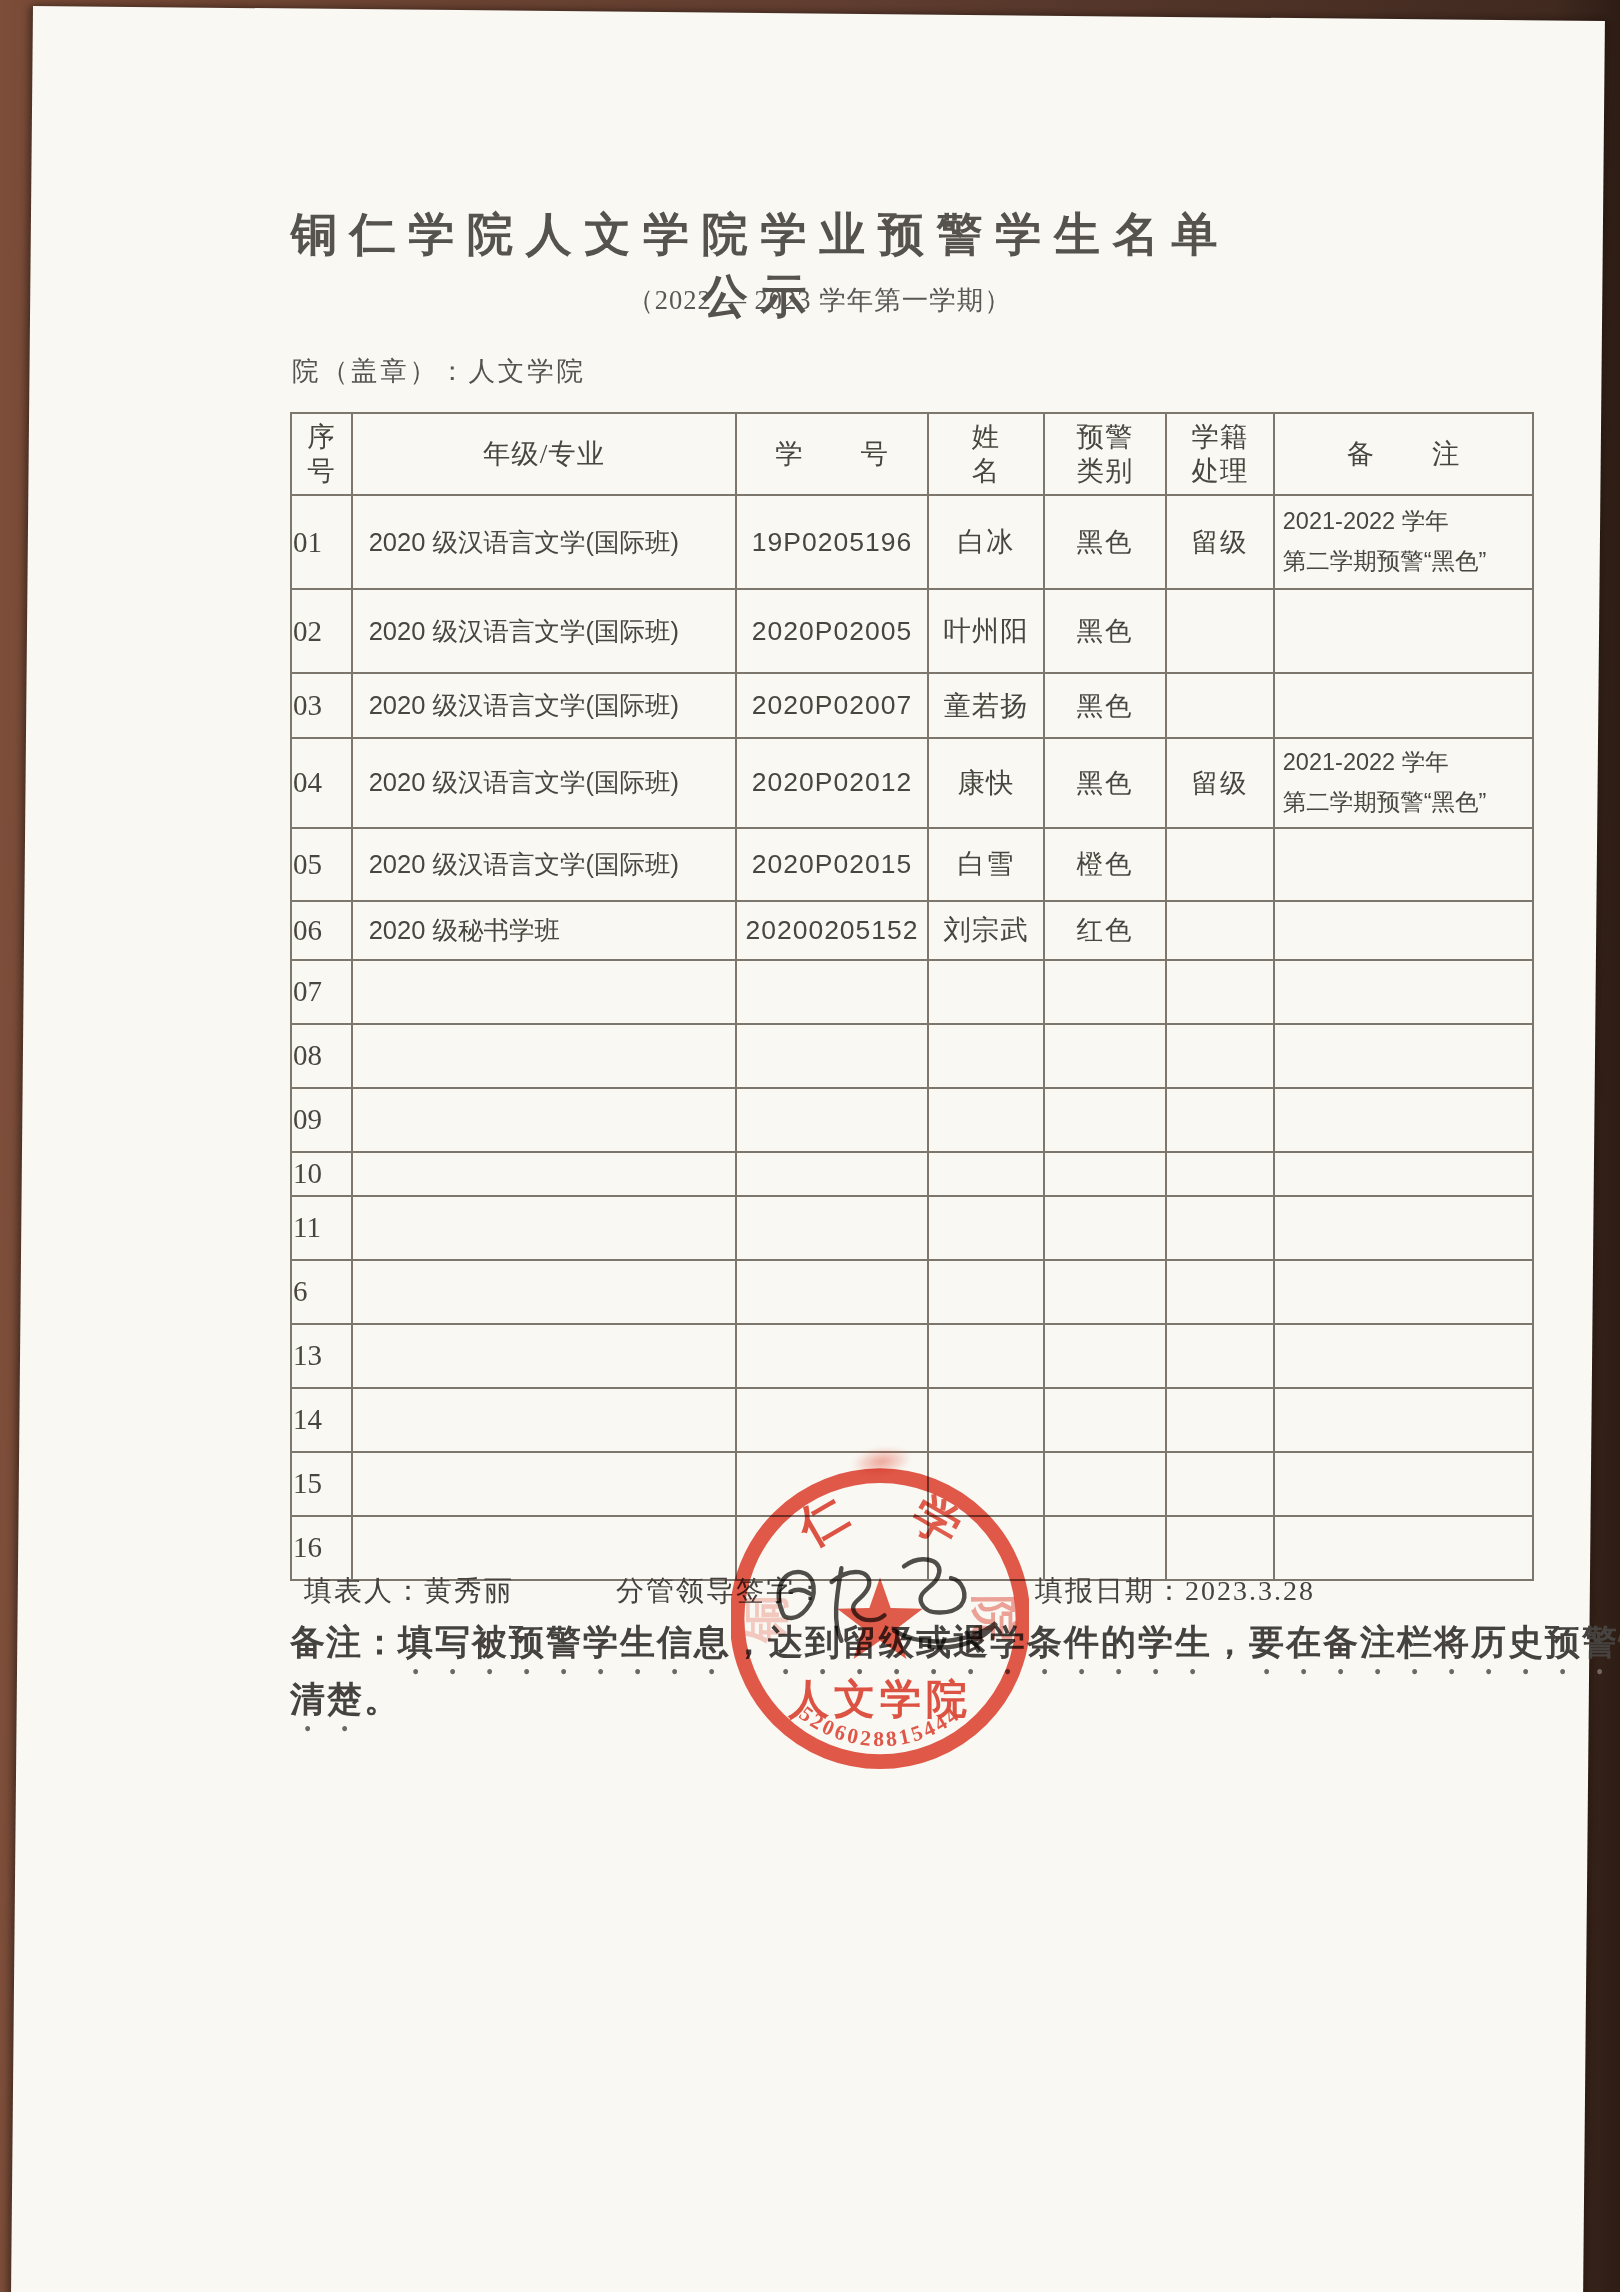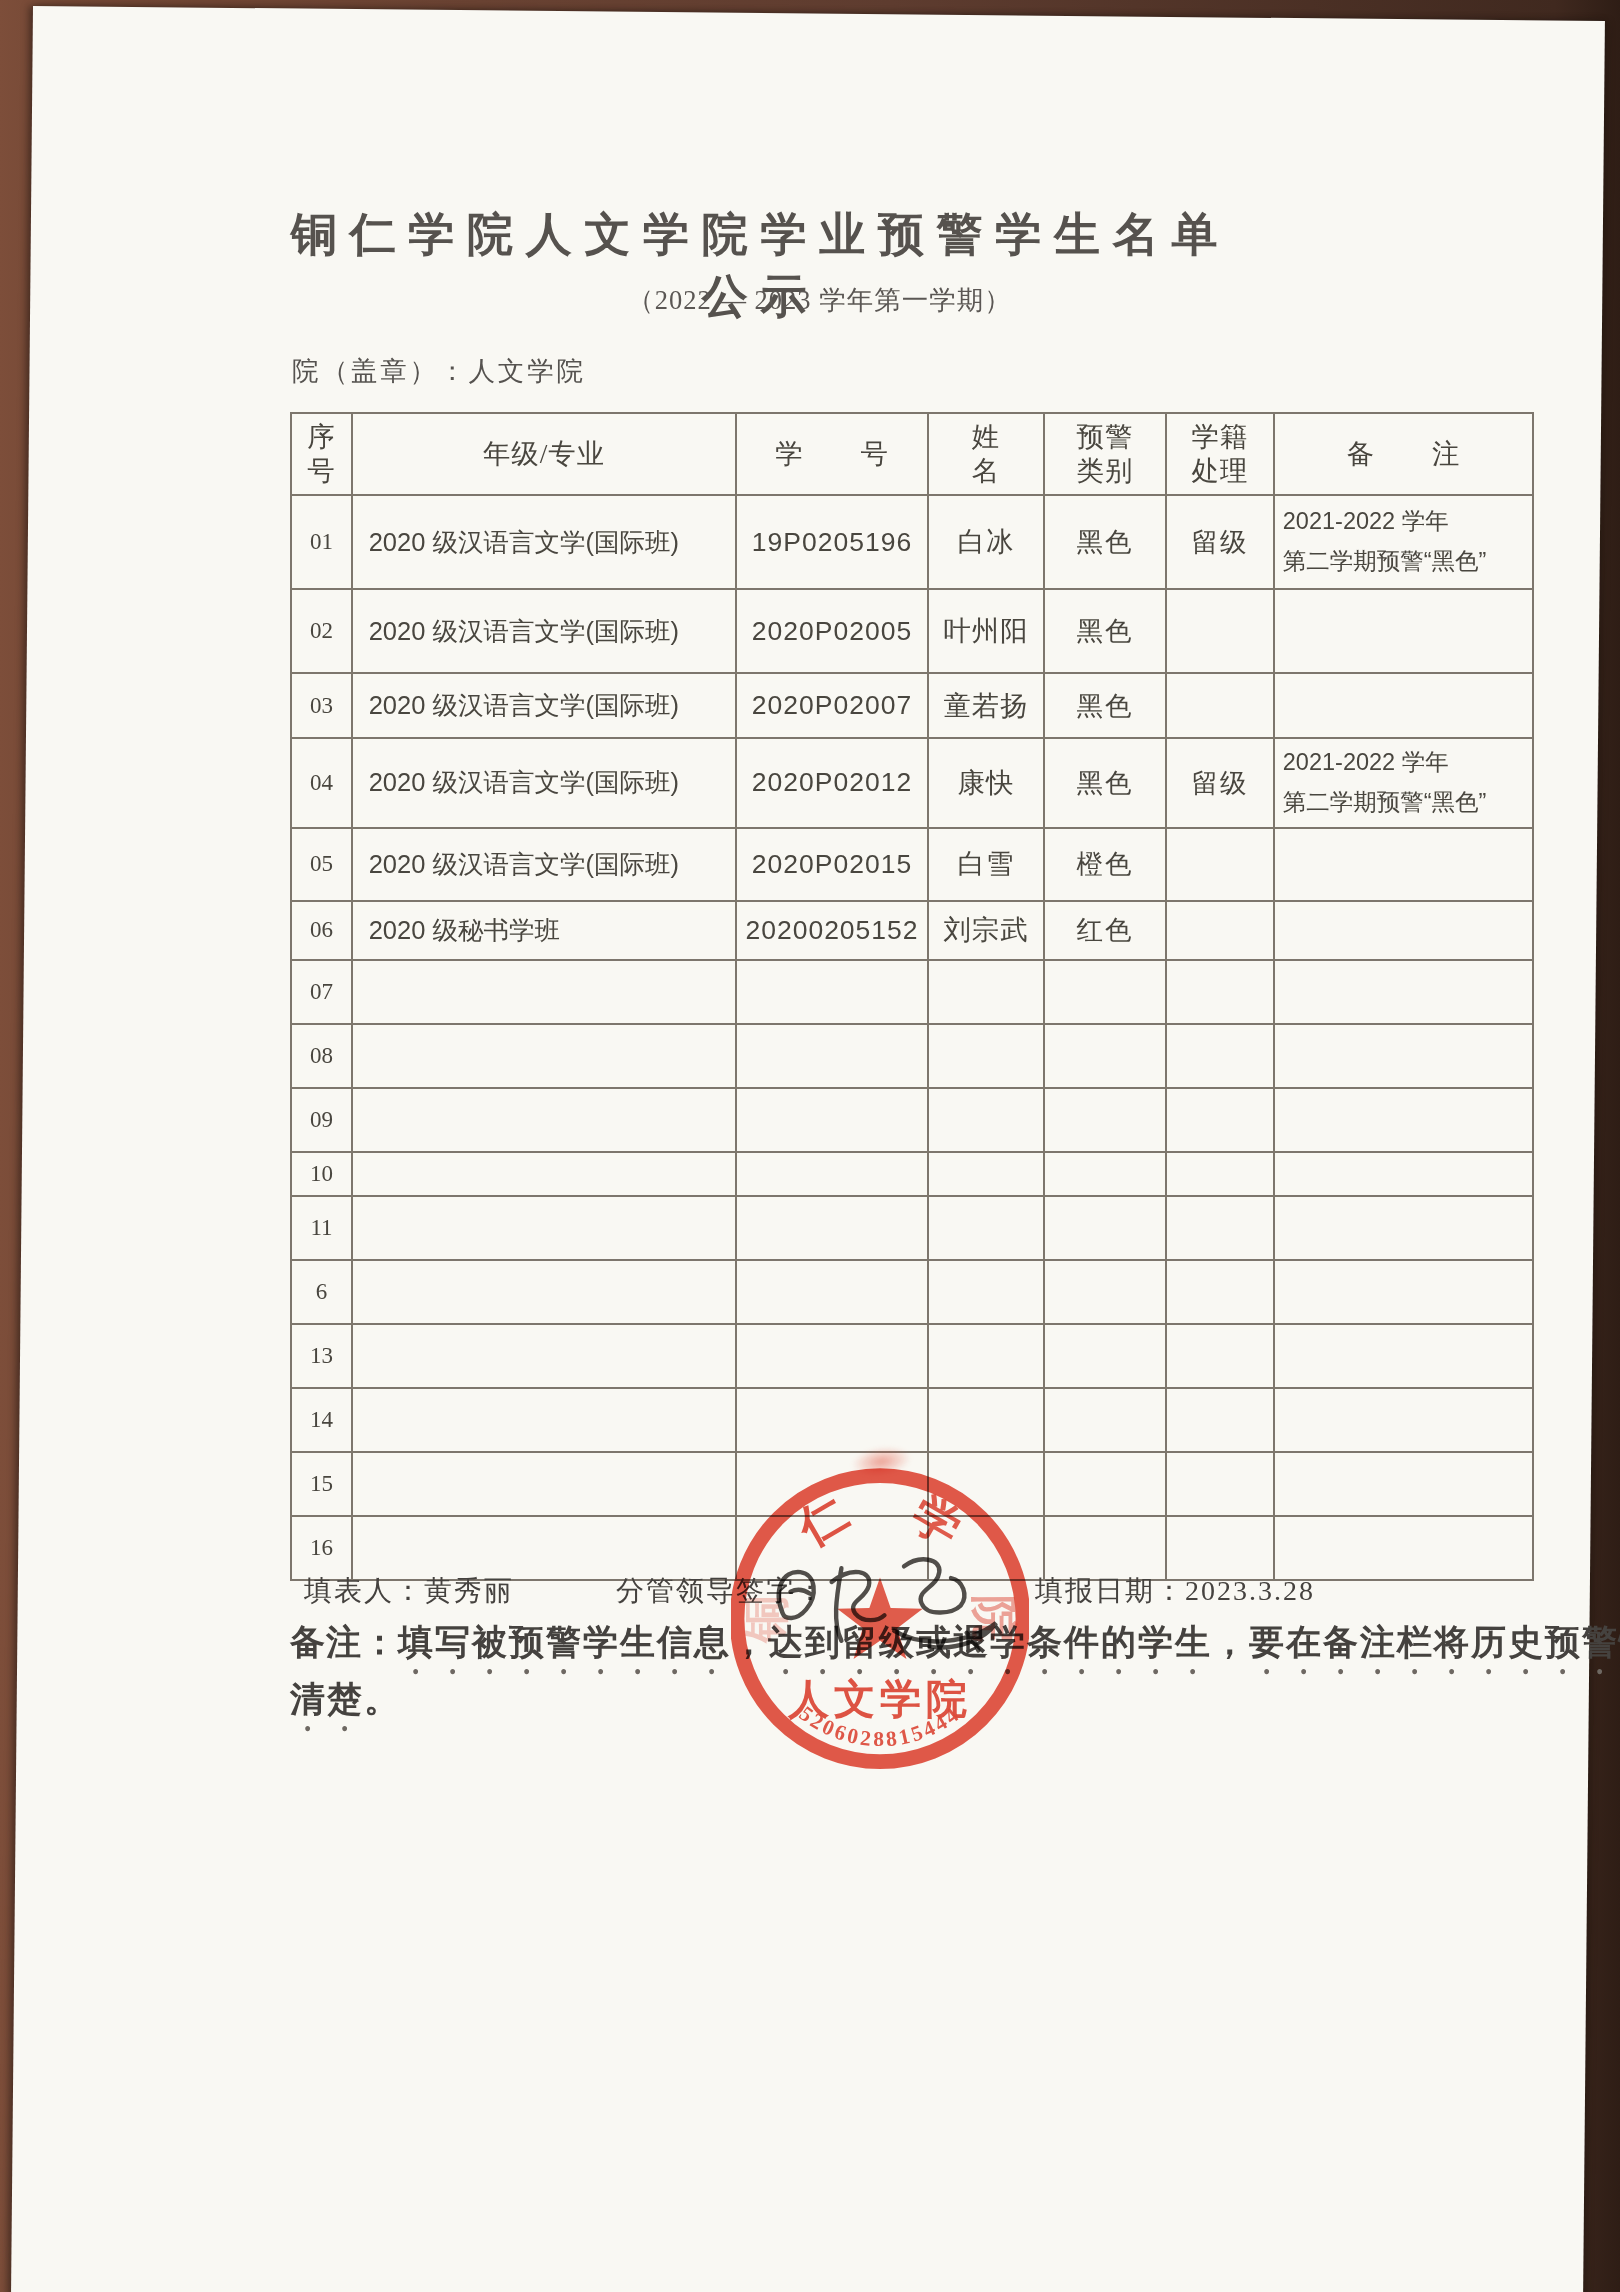--- a/index.html
+++ b/index.html
@@ -13,21 +13,21 @@
   .doc-title{left:290px;top:204px;width:941px;text-align:center;
              font-size:46px;font-weight:bold;letter-spacing:12.7px;color:#56524e;}
   .doc-subtitle{left:290px;top:282px;width:1059px;text-align:center;
                 font-size:26.5px;letter-spacing:1px;color:#5b5754;}
   .college-line{left:292px;top:353px;font-size:26.5px;letter-spacing:2.9px;color:#565350;}
   table.main{position:absolute;left:290px;top:412px;width:1241px;
              border-collapse:collapse;table-layout:fixed;}
   table.main td,table.main th{border:2px solid #7d766d;vertical-align:middle;
              color:#49463f;font-weight:normal;overflow:hidden;}
   th.hd{font-size:27.4px;text-align:center;white-space:pre-line;line-height:1.25;letter-spacing:1px;}
-  td.no{font-size:23px;text-align:center;color:#53504b;}
+  td.no{font-size:29px;text-align:left;color:#53504b;}
   td.major{font-family:"Liberation Sans","DejaVu Sans",sans-serif;font-size:25.5px;
            text-align:left;padding-left:15.7px;color:#454340;}
   td.sid{font-family:"Liberation Sans","DejaVu Sans",sans-serif;font-size:26.5px;
          text-align:center;color:#454340;letter-spacing:1px;}
   td.name{font-size:27.4px;text-align:center;letter-spacing:1px;}
   td.warn,td.status{font-size:26.5px;text-align:center;letter-spacing:2px;}
   td.note{font-family:"Liberation Sans","DejaVu Sans",sans-serif;font-size:23.5px;
           text-align:left;padding:3.9px 7.8px;white-space:pre-line;line-height:1.7;color:#454340;margin-left:16px;}
   .f-line{font-size:28px;color:#45423f;letter-spacing:2px;white-space:nowrap;}
   .remark{font-size:35px;color:#45423f;letter-spacing:2px;white-space:nowrap;font-weight:bold;}

